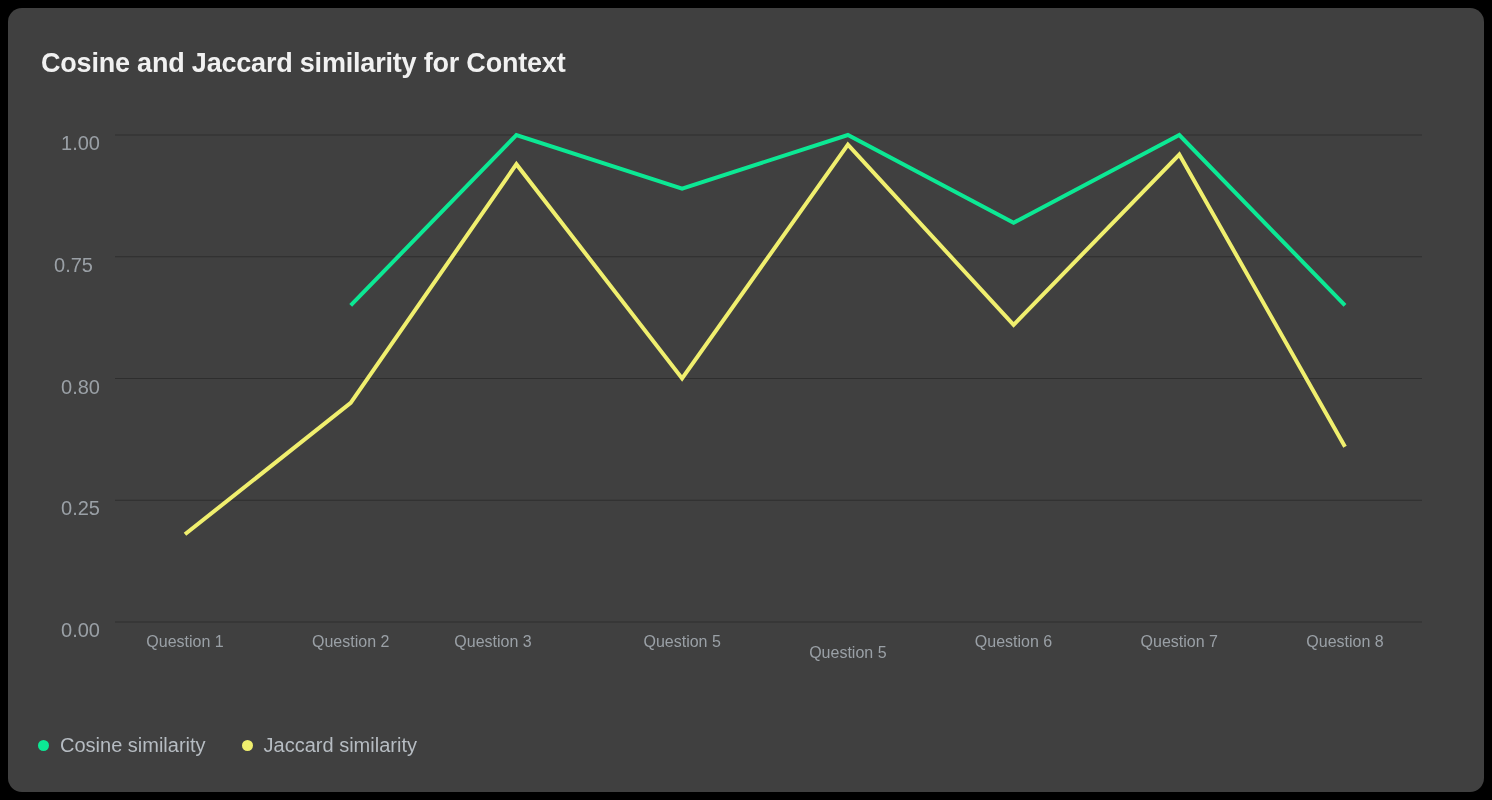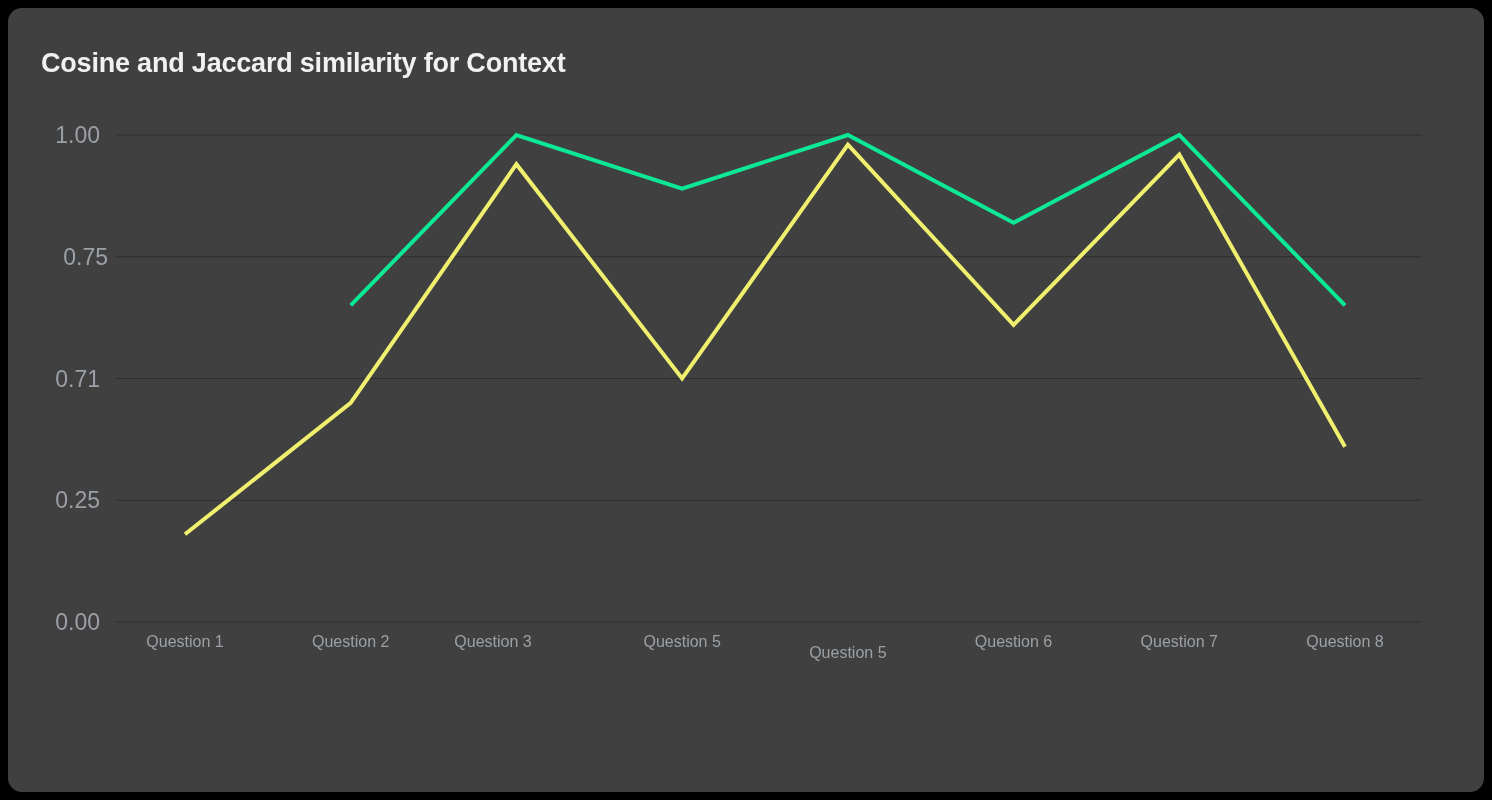--- a/index.html
+++ b/index.html
@@ -41,26 +41,27 @@
   #plot-area {
     position: absolute;
     left: 0;
     top: 0;
     width: 1476px;
     height: 784px;
   }
 
   .y-tick-label {
     position: absolute;
-    font-size: 23px;
+    font-size: 20px;
     color: #9aa0a6;
     text-align: right;
     width: 80px;
     transform: translateY(-50%);
     white-space: nowrap;
+    margin-top: 8px;
   }
 
   .x-tick-label {
     position: absolute;
     font-size: 16px;
     color: #9aa0a6;
     text-align: center;
     transform: translateX(-50%);
     white-space: nowrap;
     top: 625px;
@@ -113,30 +114,40 @@
           <line x1="107" x2="1414" y1="127" y2="127" stroke="#2e2e2e" stroke-width="1"></line>
         </g>
       <g id="series-lines">
           <polyline points="342.7,297.4 508.4,127.0 674.1,180.6 839.9,127.0 1005.6,214.7 1171.3,127.0 1337.0,297.4" fill="none" stroke="#0ce894" stroke-width="4" stroke-linejoin="miter" stroke-linecap="butt"></polyline>
           <polyline points="177.0,526.3 342.7,394.9 508.4,156.2 674.1,370.5 839.9,136.7 1005.6,316.9 1171.3,146.5 1337.0,438.7" fill="none" stroke="#f0ef6e" stroke-width="4" stroke-linejoin="miter" stroke-linecap="butt"></polyline>
         </g>
     </svg>
     <div id="y-labels">
         <div class="y-tick-label" style="top: 614px; left: 12px;">0.00</div>
         <div class="y-tick-label" style="top: 492.25px; left: 12px;">0.25</div>
-        <div class="y-tick-label" style="top: 370.5px; left: 12px;">0.71</div>
-        <div class="y-tick-label" style="top: 248.75px; left: 20px;">0.75</div>
+        <div class="y-tick-label" style="top: 370.5px; left: 12px;">0.80</div>
+        <div class="y-tick-label" style="top: 248.75px; left: 5px;">0.75</div>
         <div class="y-tick-label" style="top: 127px; left: 12px;">1.00</div>
       </div>
     <div id="x-labels">
         <div class="x-tick-label" style="left: 177px;">Question 1</div>
         <div class="x-tick-label" style="left: 342.714px;">Question 2</div>
         <div class="x-tick-label" style="left: 485px;">Question 3</div>
         <div class="x-tick-label" style="left: 674.143px;">Question 5</div>
         <div class="x-tick-label" style="left: 839.857px; margin-top: 11px;">Question 5</div>
         <div class="x-tick-label" style="left: 1005.57px;">Question 6</div>
         <div class="x-tick-label" style="left: 1171.29px;">Question 7</div>
         <div class="x-tick-label" style="left: 1337px;">Question 8</div>
       </div>
   </div>
 
+  <div id="legend">
+      <div class="legend-item">
+        <span class="legend-dot" style="background: rgb(12, 232, 148);"></span>
+        <span class="legend-label">Cosine similarity</span>
+      </div>
+      <div class="legend-item">
+        <span class="legend-dot" style="background: rgb(240, 239, 110);"></span>
+        <span class="legend-label">Jaccard similarity</span>
+      </div>
+    </div>
 
 </div>
 
 </body></html>

